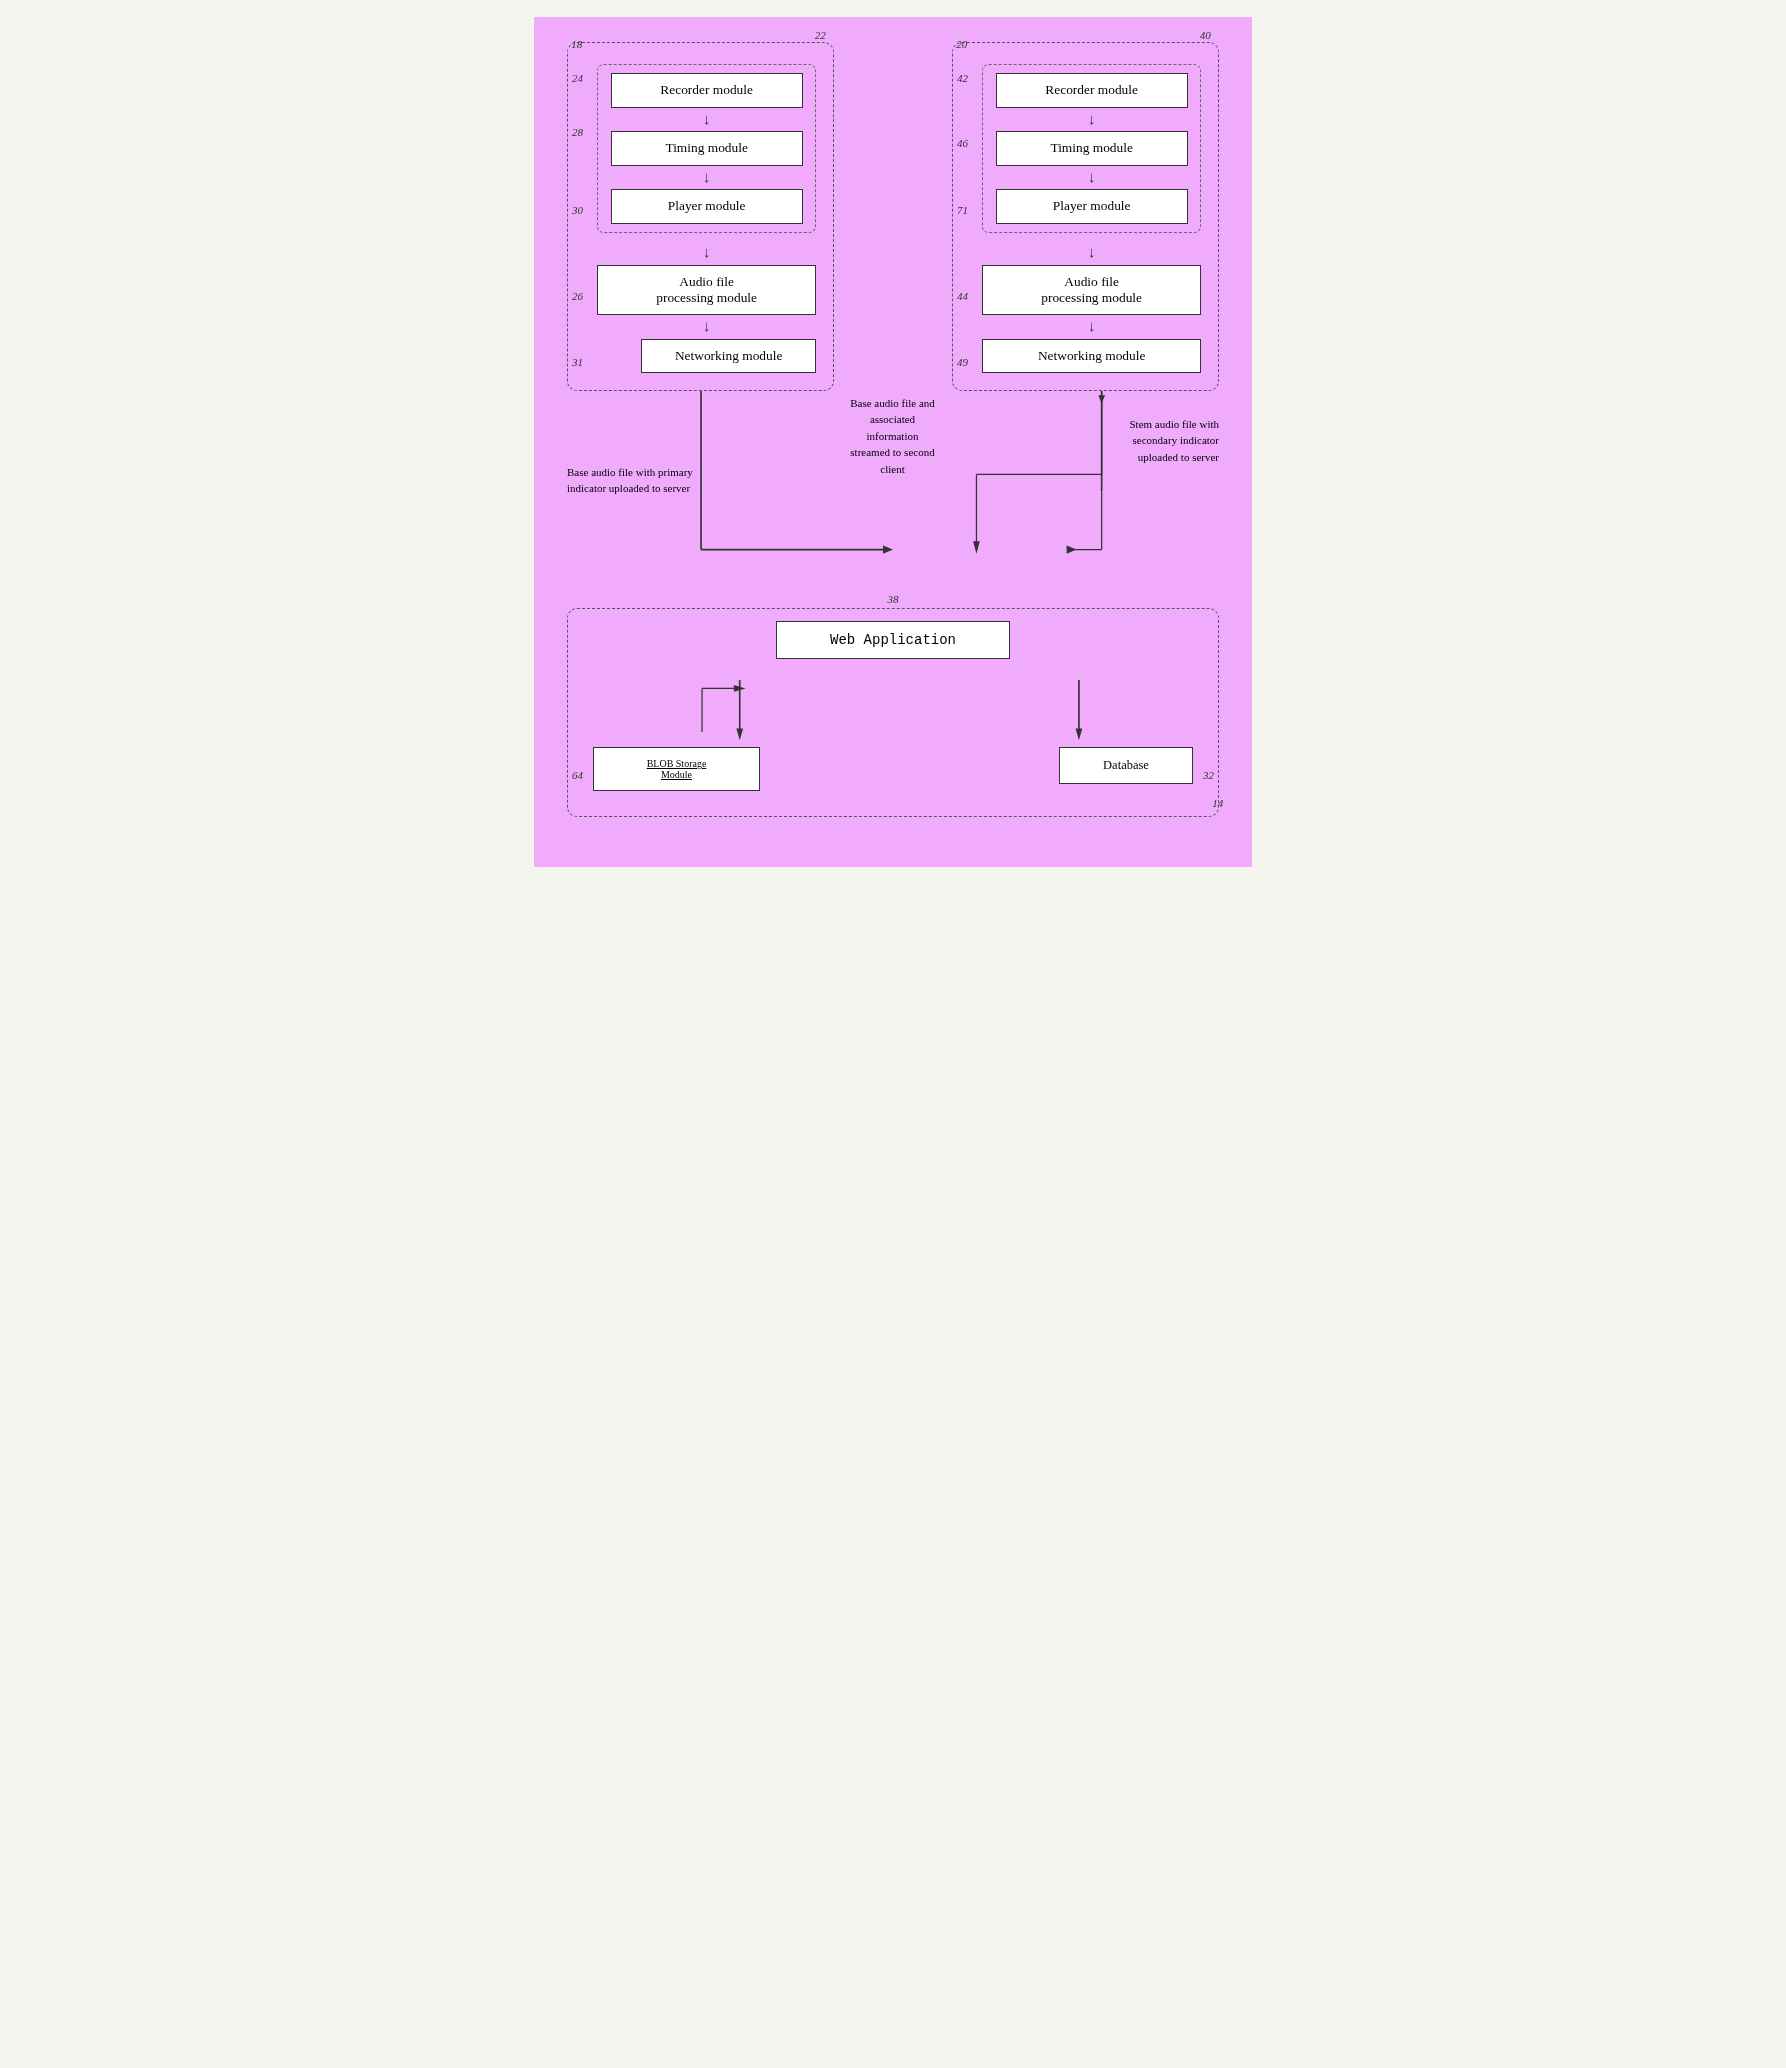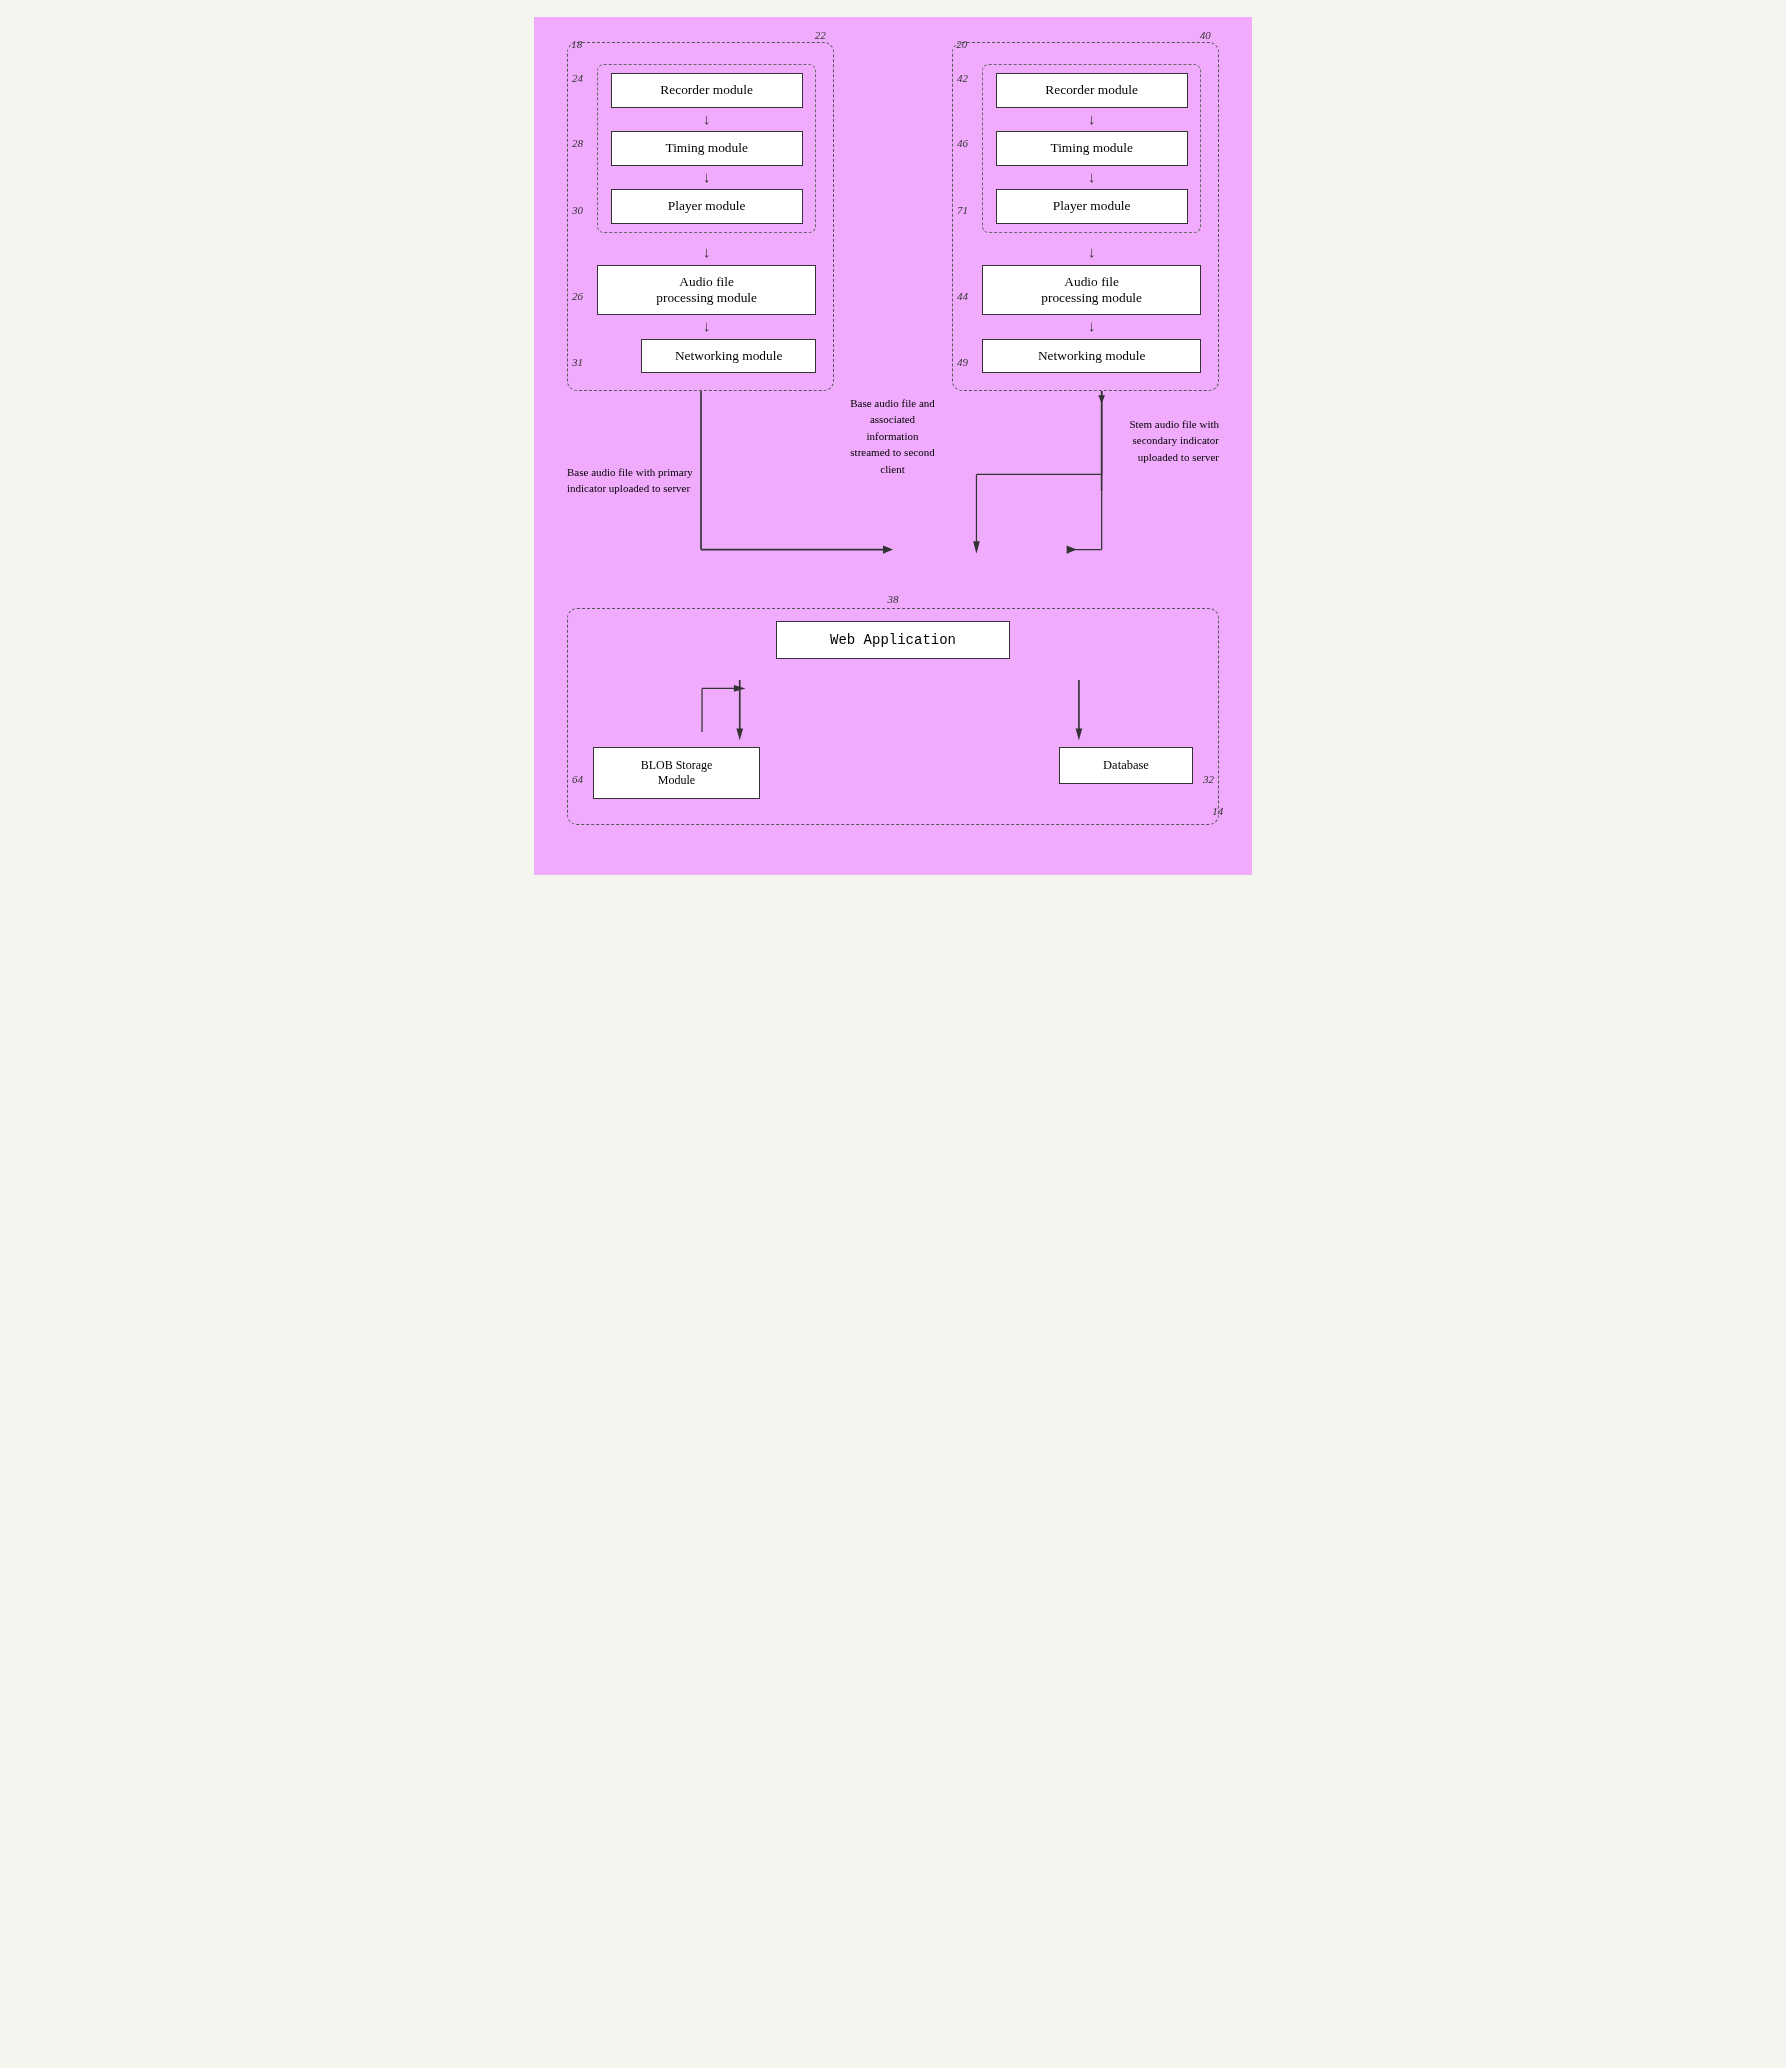--- a/index.html
+++ b/index.html
@@ -83,22 +83,23 @@
       display: flex;
       justify-content: space-between;
       width: 100%;
     }
 
     .blob-box {
       border: 1.7px solid #333;
       background: white;
       text-align: center;
       padding: 10px 16.7px;
-      font-size: 12px;
+      font-size: 10px;
       width: 167px;
+      text-decoration: underline;
     }
 
     .database-box {
       border: 1.7px solid #333;
       background: white;
       text-align: center;
       padding: 10px 16.7px;
       font-size: 12.5px;
       width: 134px;
     }
@@ -128,21 +129,21 @@
 
           <div style="position:relative;">
             <div class="inner-dashed">
 
               <span class="ref-num" style="position:absolute; left:-25px; top:8.3px;">24</span>
               <div class="module-box">
                 <span>Recorder module</span>
               </div>
               <div class="arrow-down">↓</div>
 
-              <span class="ref-num" style="position:absolute; left:-25px; top:73px;">28</span>
+              <span class="ref-num" style="position:absolute; left:-25px; top:62px;">28</span>
               <div class="module-box">
                 <span>Timing module</span>
               </div>
               <div class="arrow-down">↓</div>
 
               <span class="ref-num" style="position:absolute; left:-25px; top:140px;">30</span>
               <div class="module-box">
                 <span>Player module</span>
               </div>
             </div>

